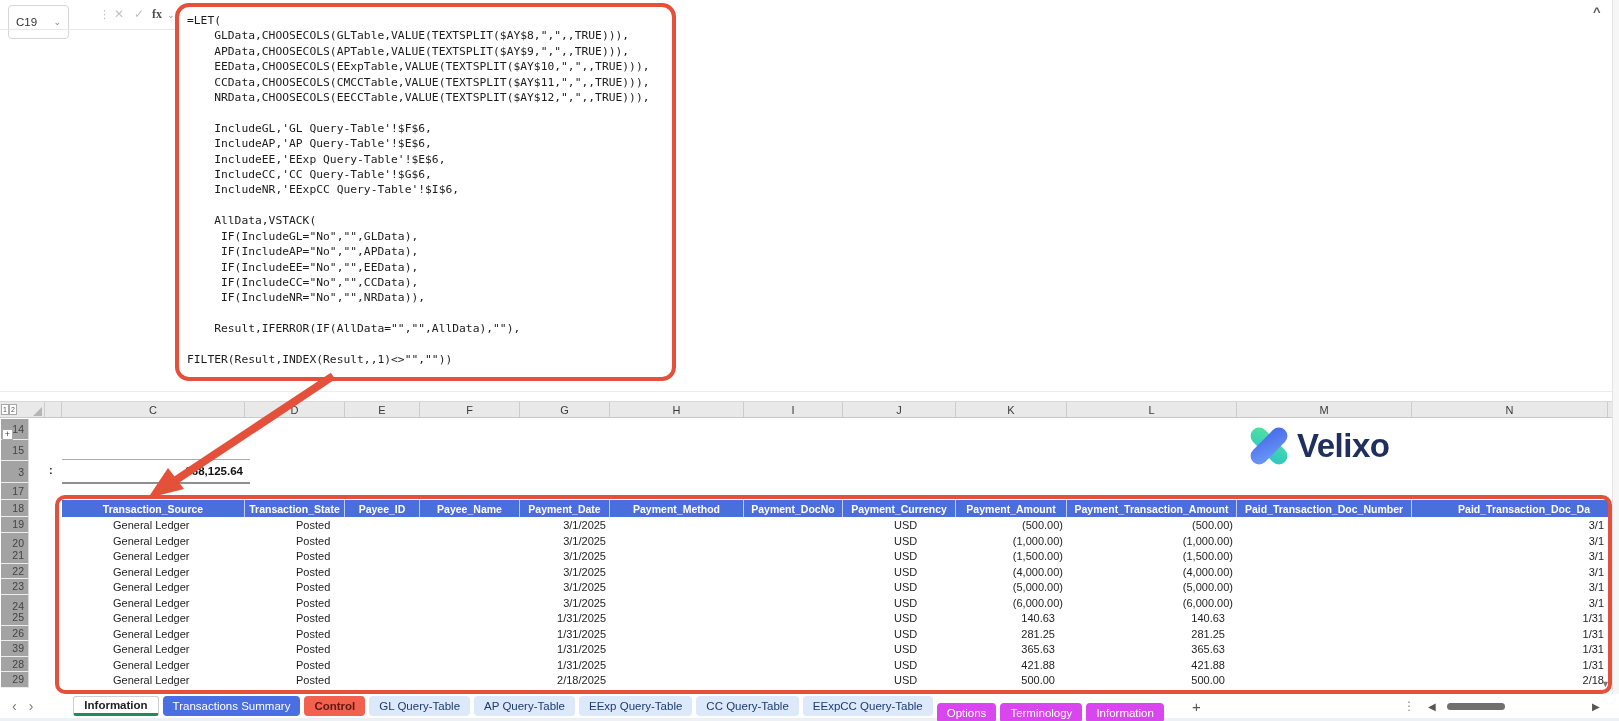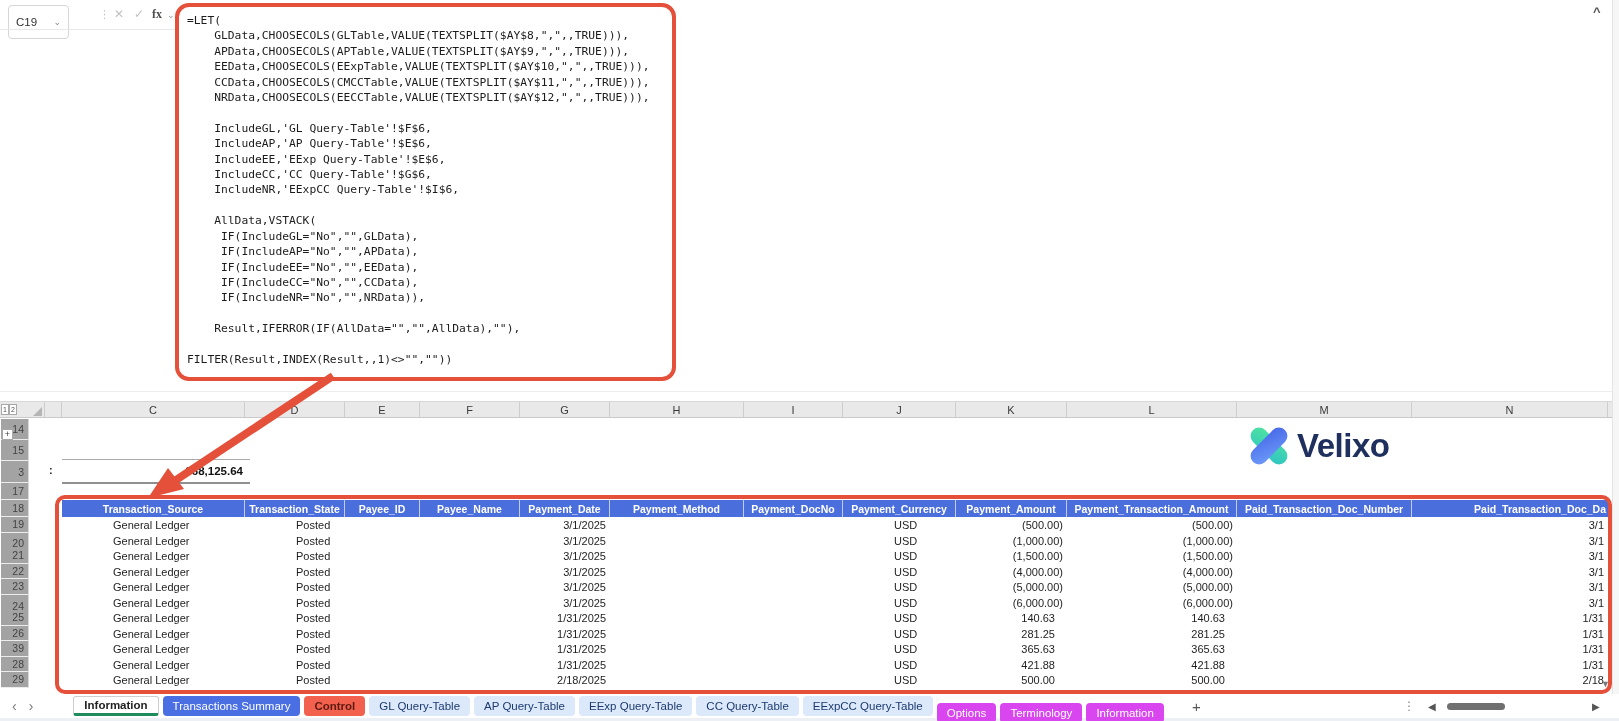--- a/index.html
+++ b/index.html
@@ -57,21 +57,21 @@
              font-weight:bold;font-size:11.5px;color:#111;line-height:18px;}
 
   
   .logo{position:absolute;left:1242px;top:421px;display:flex;align-items:center;gap:1px;z-index:1;}
   .logo-word{font-size:33px;font-weight:bold;color:#20305E;letter-spacing:-0.5px;line-height:48px;}
 
   
   .th{position:absolute;top:500px;height:17px;background:#4A6EDC;color:#fff;font-weight:bold;
       font-size:10.5px;display:flex;align-items:center;justify-content:center;box-sizing:border-box;
       border-right:1px solid rgba(255,255,255,.65);overflow:hidden;white-space:nowrap;z-index:1;}
-  .th.last{border-right:none;justify-content:flex-end;padding-right:2px;}
+  .th.last{border-right:none;justify-content:flex-end;padding-right:18px;}
   .td{position:absolute;height:16px;font-size:11px;color:#1e1e1e;line-height:16px;white-space:nowrap;
       overflow:hidden;box-sizing:border-box;z-index:1;}
   .ta-l{padding-left:3px;margin-left:48px;}
   .ta-r{text-align:right;padding-right:4px;}
   .acct-pos{padding-right:12px;}
 
   
   .tabbar{position:absolute;left:0;top:694px;width:1619px;height:24px;background:#fff;
           display:flex;align-items:center;box-sizing:border-box;z-index:8;}
   .bottom-strip{position:absolute;left:0;top:718px;width:1619px;height:3px;background:#edf0f4;}

